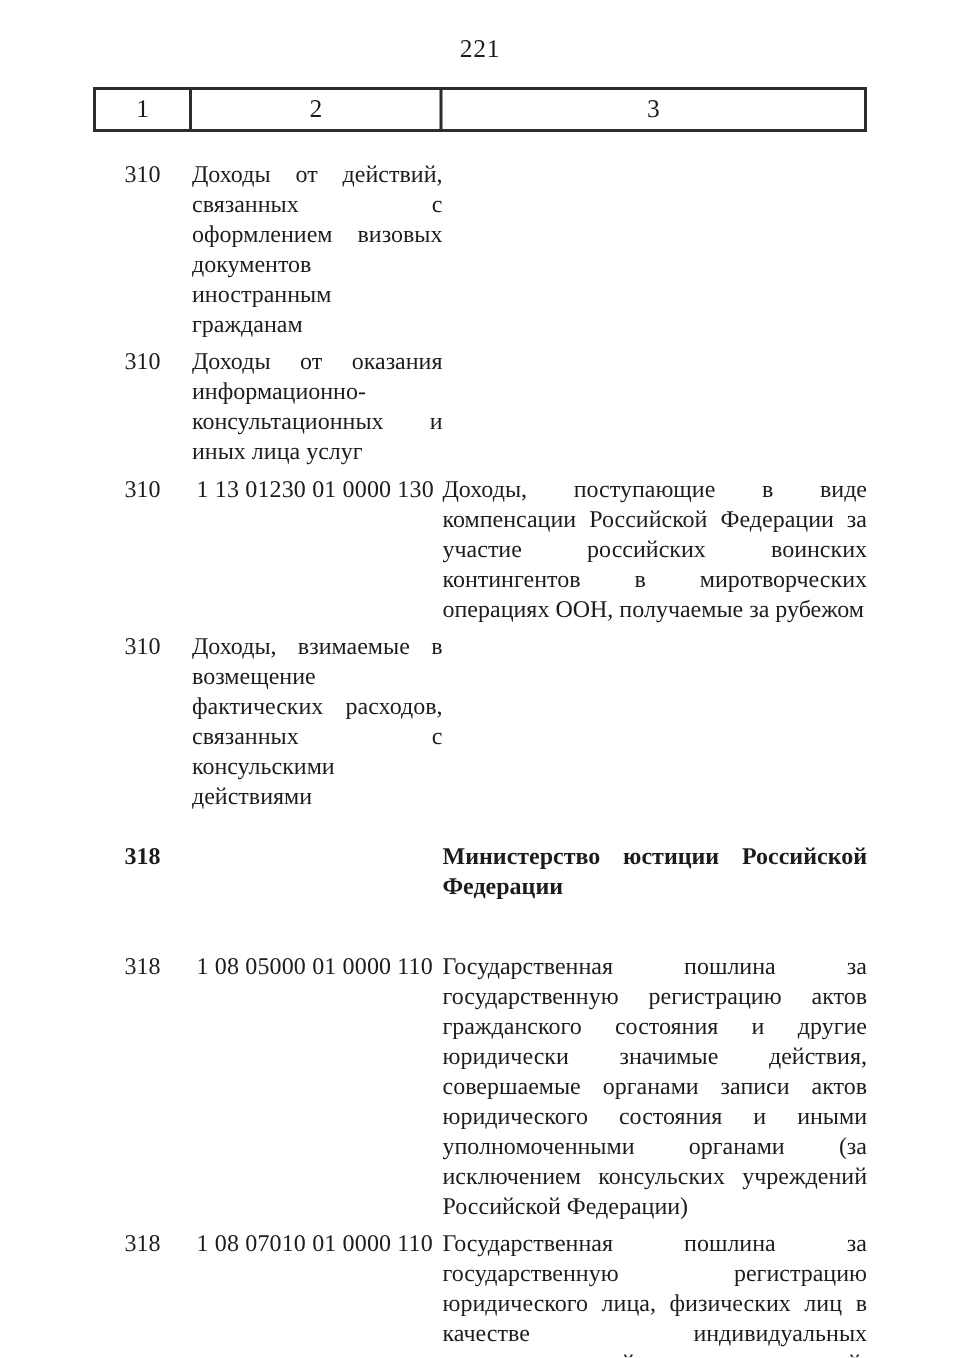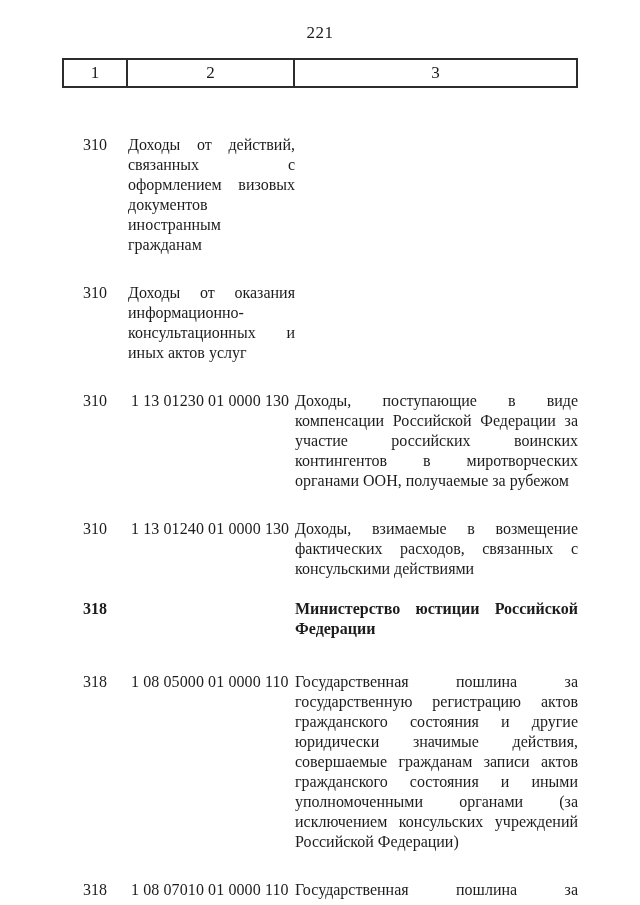--- a/index.html
+++ b/index.html
@@ -51,21 +51,20 @@
     top: 107px;
     left: 62px;
     width: 516px;
   }
   .row {
     display: grid;
     grid-template-columns: 66px 167px 283px;
     font-size: 16px;
     line-height: 20px;
     margin-bottom: 5px;
-    margin-top: 28px;
   }
   .row .admin {
     text-align: center;
   }
   .row .code {
     padding-left: 3px;
     letter-spacing: 0.1px;
     white-space: nowrap;
   }
   .row .name {
@@ -92,45 +91,44 @@
 
   <div class="tbody">
 
     <div class="row">
       <div class="admin">310</div>
       <div class="name">Доходы от действий, связанных с оформлением визовых документов иностранным гражданам</div>
     </div>
 
     <div class="row">
       <div class="admin">310</div>
-      <div class="name">Доходы от оказания информационно-консультационных и иных актов услуг</div>
+      <div class="name">Доходы от оказания информационно-консультационных и иных лица услуг</div>
     </div>
 
     <div class="row">
       <div class="admin">310</div>
       <div class="code">1 13 01230 01 0000 130</div>
-      <div class="name">Доходы, поступающие в виде компенсации Российской Федерации за участие российских воинских контингентов в миротворческих органами ООН, получаемые за рубежом</div>
+      <div class="name">Доходы, поступающие в виде компенсации Российской Федерации за участие российских воинских контингентов в миротворческих операциях ООН, получаемые за рубежом</div>
     </div>
 
     <div class="row">
       <div class="admin">310</div>
-      <div class="code">1 13 01240 01 0000 130</div>
       <div class="name">Доходы, взимаемые в возмещение фактических расходов, связанных с консульскими действиями</div>
     </div>
 
     <div class="row section">
       <div class="admin">318</div>
       <div class="code"></div>
       <div class="name">Министерство юстиции Российской Федерации</div>
     </div>
 
     <div class="row">
       <div class="admin">318</div>
       <div class="code">1 08 05000 01 0000 110</div>
-      <div class="name">Государственная пошлина за государственную регистрацию актов гражданского состояния и другие юридически значимые действия, совершаемые гражданам записи актов гражданского состояния и иными уполномоченными органами (за исключением консульских учреждений Российской Федерации)</div>
+      <div class="name">Государственная пошлина за государственную регистрацию актов гражданского состояния и другие юридически значимые действия, совершаемые органами записи актов юридического состояния и иными уполномоченными органами (за исключением консульских учреждений Российской Федерации)</div>
     </div>
 
     <div class="row">
       <div class="admin">318</div>
       <div class="code">1 08 07010 01 0000 110</div>
       <div class="name">Государственная пошлина за государственную регистрацию юридического лица, физических лиц в качестве индивидуальных предпринимателей, изменений, вносимых в учредительные документы юридического лица, за государственную регистрацию ликвидации юридического лица и другие юридически значимые действия</div>
     </div>
 
   </div>
 

